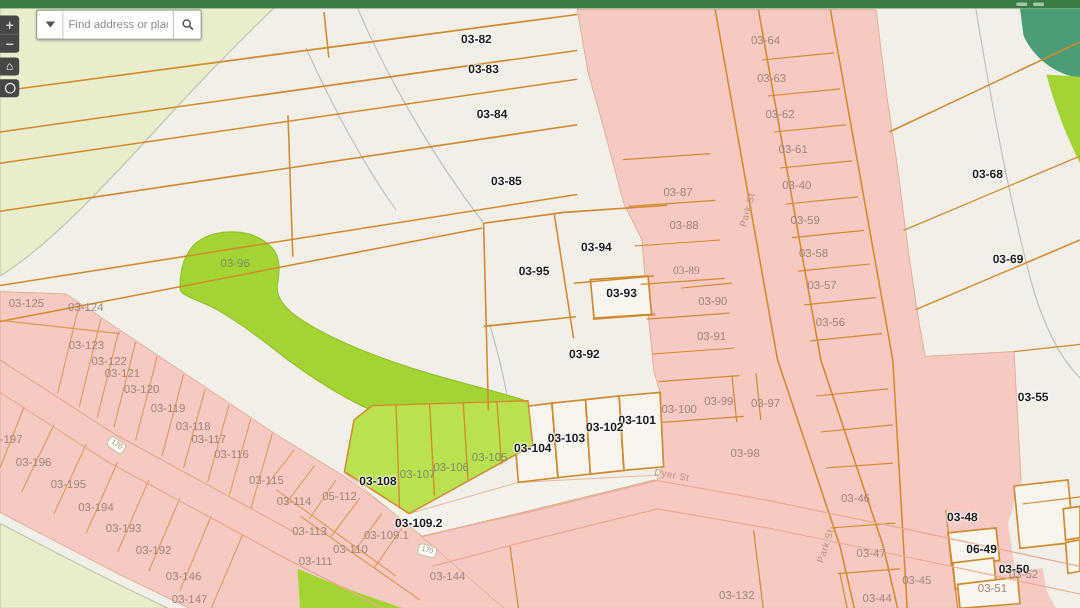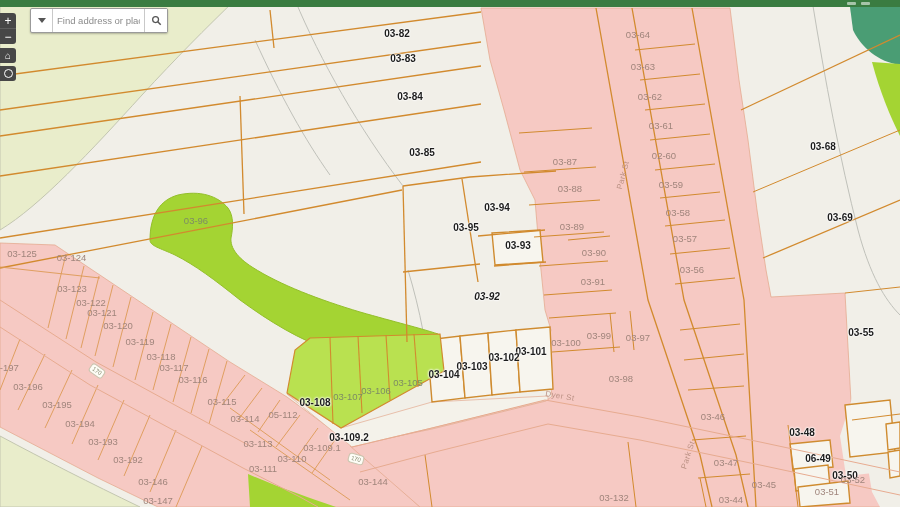--- a/index.html
+++ b/index.html
@@ -207,49 +207,49 @@
       <polyline points="360,472 435,452 548,424 640,440 760,465 900,495"></polyline>
     </g>
   </svg>
 
   <div id="label-layer">
       <span class="plbl bold" style="left: 397px; top: 33px;">03-82</span>
       <span class="plbl bold" style="left: 403px; top: 58px;">03-83</span>
       <span class="plbl bold" style="left: 410px; top: 96px;">03-84</span>
       <span class="plbl bold" style="left: 422px; top: 152px;">03-85</span>
       <span class="plbl bold" style="left: 497px; top: 207px;">03-94</span>
-      <span class="plbl bold" style="left: 466px; top: 227px;">03-95</span>
+      <span class="plbl bold" style="left: 445px; top: 227px;">03-95</span>
       <span class="plbl bold" style="left: 518px; top: 245px;">03-93</span>
-      <span class="plbl bold" style="left: 487px; top: 296px; font-style: italic;">03-92</span>
+      <span class="plbl bold" style="left: 487px; top: 296px;">03-92</span>
       <span class="plbl bold" style="left: 531px; top: 351px;">03-101</span>
       <span class="plbl bold" style="left: 504px; top: 357px;">03-102</span>
       <span class="plbl bold" style="left: 472px; top: 366px;">03-103</span>
       <span class="plbl bold" style="left: 444px; top: 374px;">03-104</span>
       <span class="plbl bold" style="left: 315px; top: 402px;">03-108</span>
       <span class="plbl bold" style="left: 349px; top: 437px;">03-109.2</span>
       <span class="plbl bold" style="left: 823px; top: 146px;">03-68</span>
       <span class="plbl bold" style="left: 840px; top: 217px;">03-69</span>
       <span class="plbl bold" style="left: 861px; top: 332px;">03-55</span>
       <span class="plbl bold" style="left: 802px; top: 432px;">03-48</span>
       <span class="plbl bold" style="left: 818px; top: 458px;">06-49</span>
       <span class="plbl bold" style="left: 822px; top: 475px; margin-left: 23px;">03-50</span>
       <span class="plbl muted" style="left: 565px; top: 161px;">03-87</span>
       <span class="plbl muted" style="left: 570px; top: 188px;">03-88</span>
-      <span class="plbl muted" style="left: 572px; top: 226px;">03-89</span>
+      <span class="plbl muted" style="left: 572px; top: 226px; font-family: Liberation Serif, serif;">03-89</span>
       <span class="plbl muted" style="left: 594px; top: 252px;">03-90</span>
       <span class="plbl muted" style="left: 593px; top: 281px;">03-91</span>
       <span class="plbl muted" style="left: 621px; top: 330px; margin-top: 48px;">03-98</span>
       <span class="plbl muted" style="left: 599px; top: 335px;">03-99</span>
       <span class="plbl muted" style="left: 638px; top: 337px;">03-97</span>
       <span class="plbl muted" style="left: 566px; top: 342px;">03-100</span>
       <span class="plbl muted" style="left: 638px; top: 34px;">03-64</span>
       <span class="plbl muted" style="left: 643px; top: 66px;">03-63</span>
       <span class="plbl muted" style="left: 650px; top: 96px;">03-62</span>
       <span class="plbl muted" style="left: 661px; top: 125px;">03-61</span>
-      <span class="plbl muted" style="left: 664px; top: 155px;">02-60</span>
+      <span class="plbl muted" style="left: 664px; top: 155px;">03-40</span>
       <span class="plbl muted" style="left: 671px; top: 184px;">03-59</span>
       <span class="plbl muted" style="left: 678px; top: 212px;">03-58</span>
       <span class="plbl muted" style="left: 685px; top: 238px;">03-57</span>
       <span class="plbl muted" style="left: 692px; top: 269px;">03-56</span>
       <span class="plbl muted" style="left: 22px; top: 253px;">03-125</span>
       <span class="plbl muted" style="left: 53px; top: 257px; padding-left: 37px;">03-124</span>
       <span class="plbl muted" style="left: 72px; top: 288px;">03-123</span>
       <span class="plbl muted" style="left: 91px; top: 302px;">03-122</span>
       <span class="plbl muted" style="left: 102px; top: 312px;">03-121</span>
       <span class="plbl muted" style="left: 118px; top: 325px;">03-120</span>

